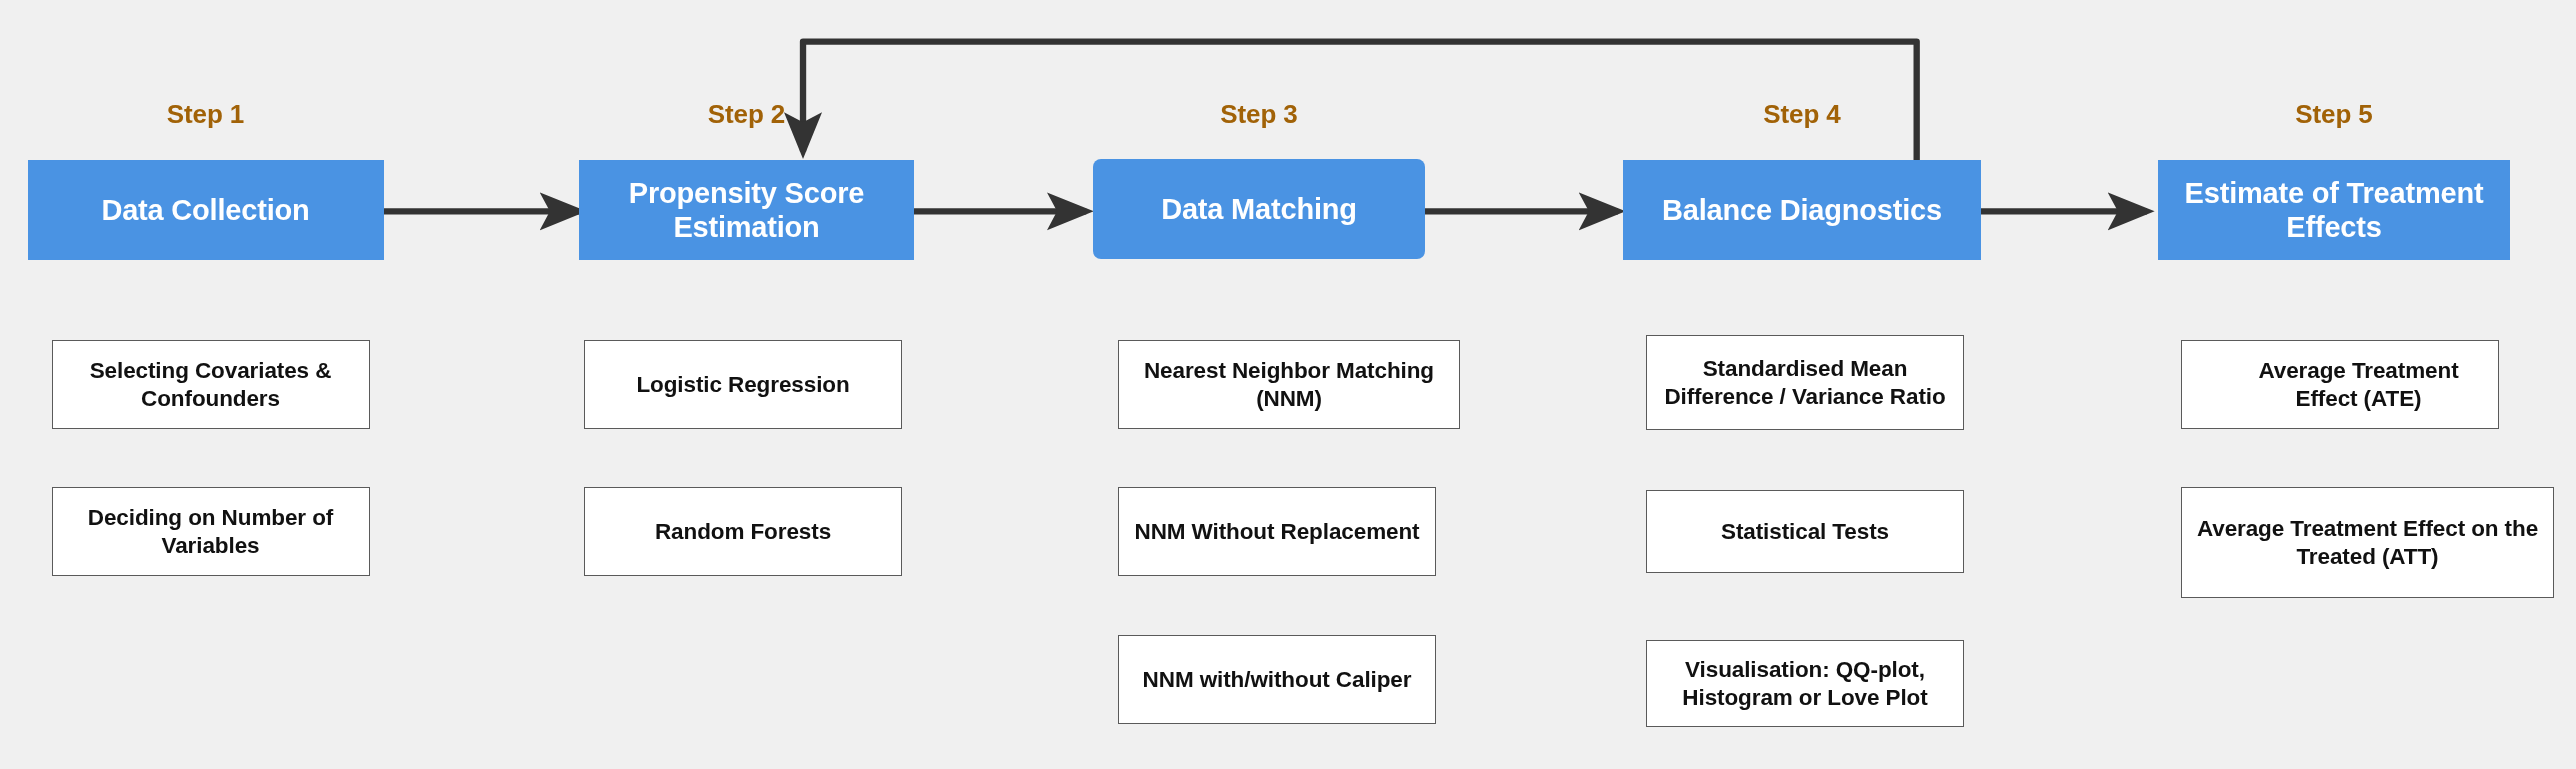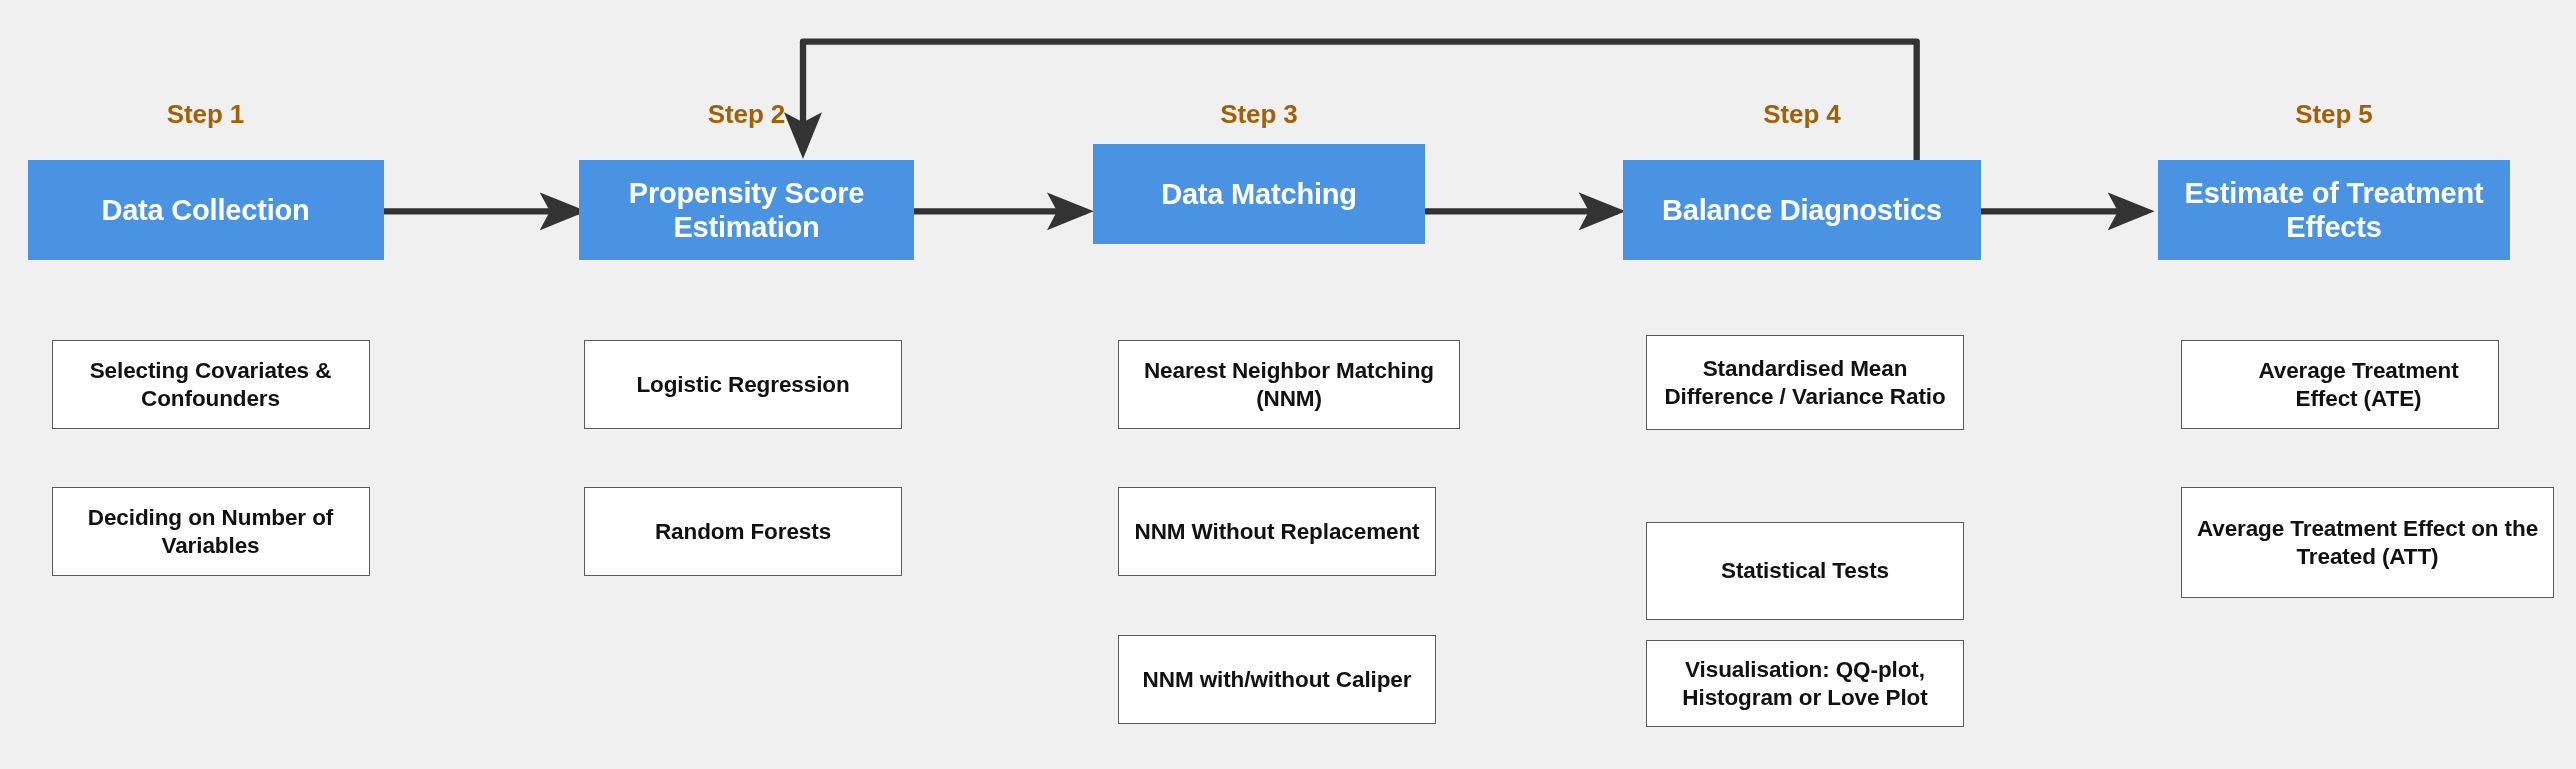--- a/index.html
+++ b/index.html
@@ -118,31 +118,31 @@
 
   <div class="col" style="left:579px; width:335px;">
     <div class="step-label" style="top:99px;">Step 2</div>
     <div class="main-box" style="left:0px; top:160px; width:335px; height:100px;">Propensity Score Estimation</div>
     <div class="sub-box" style="left:5px; top:340px; width:318px; height:89px;">Logistic Regression</div>
     <div class="sub-box" style="left:5px; top:487px; width:318px; height:89px;">Random Forests</div>
   </div>
 
   <div class="col" style="left:1093px; width:332px;">
     <div class="step-label" style="top:99px;">Step 3</div>
-    <div class="main-box" style="left:0px; top:144px; width:332px; height:100px;">Data Matching</div>
+    <div class="main-box" style="left:0px; top:159px; width:332px; height:100px;border-radius:8px;">Data Matching</div>
     <div class="sub-box" style="left:25px; top:340px; width:342px; height:89px;">Nearest Neighbor Matching (NNM)</div>
     <div class="sub-box" style="left:25px; top:487px; width:318px; height:89px;">NNM Without Replacement</div>
     <div class="sub-box" style="left:25px; top:635px; width:318px; height:89px;">NNM with/without Caliper</div>
   </div>
 
   <div class="col" style="left:1623px; width:358px;">
     <div class="step-label" style="top:99px;">Step 4</div>
     <div class="main-box" style="left:0px; top:160px; width:358px; height:100px;">Balance Diagnostics</div>
     <div class="sub-box" style="left:23px; top:335px; width:318px; height:95px;">Standardised Mean Difference / Variance Ratio</div>
-    <div class="sub-box" style="left:23px; top:490px; width:318px; height:98px;margin-top:32px;">Statistical Tests</div>
+    <div class="sub-box" style="left:23px; top:490px; width:318px; height:83px;">Statistical Tests</div>
     <div class="sub-box align-left" style="left:23px; top:640px; width:318px; height:87px;">Visualisation: QQ-plot, Histogram or Love Plot</div>
   </div>
 
   <div class="col" style="left:2158px; width:352px;">
     <div class="step-label" style="top:99px;">Step 5</div>
     <div class="main-box" style="left:0px; top:160px; width:352px; height:100px;">Estimate of Treatment Effects</div>
     <div class="sub-box" style="left:23px; top:340px; width:318px; height:89px;padding-left:44px;">Average Treatment Effect (ATE)</div>
     <div class="sub-box" style="left:23px; top:487px; width:373px; height:111px;">Average Treatment Effect on the Treated (ATT)</div>
   </div>
 

